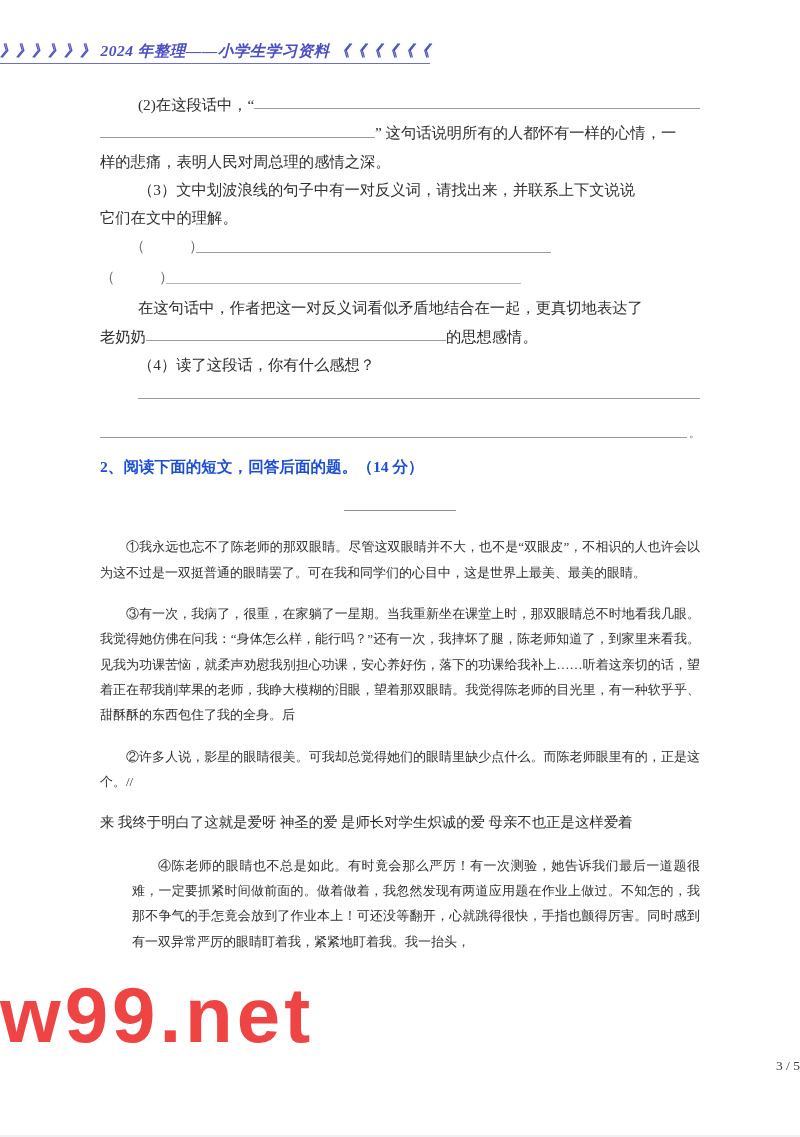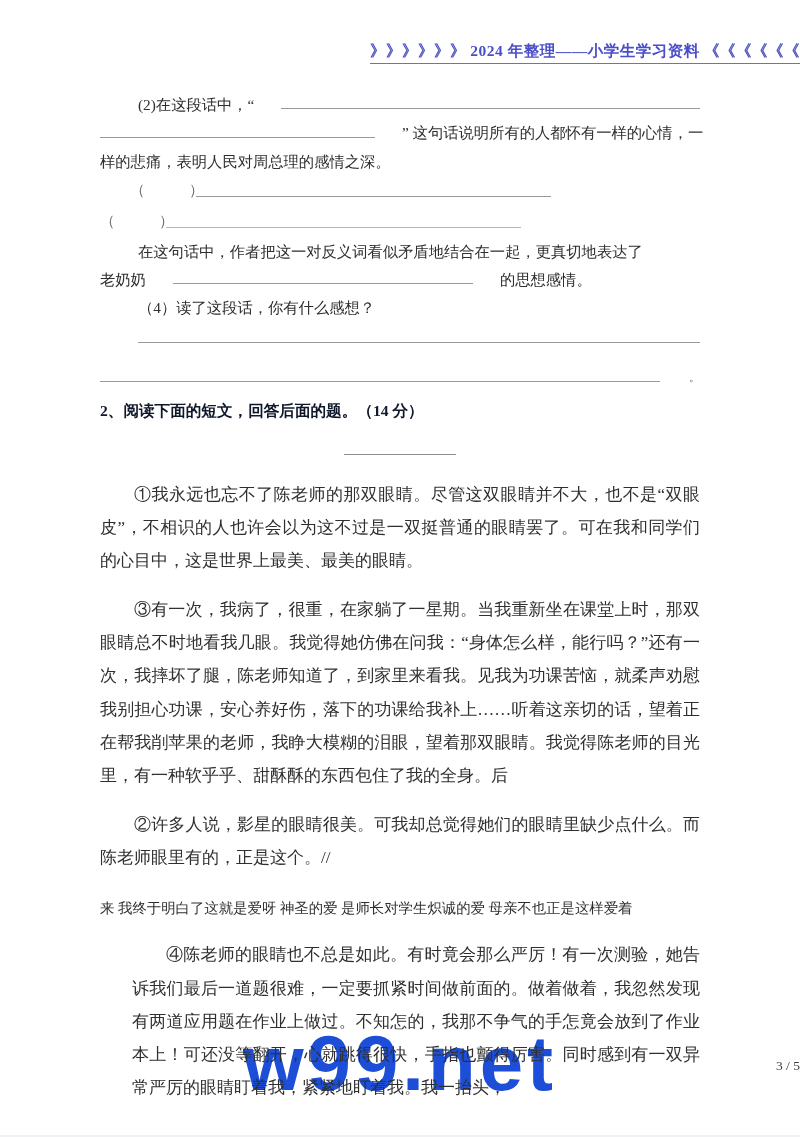--- a/index.html
+++ b/index.html
@@ -25,40 +25,40 @@
     left: 0;
     right: 0;
     bottom: 0;
     height: 2px;
     background: #f1f1f3;
   }
   #watermark {
     position: absolute;
     left: 0;
     right: 0;
-    top: 1018px;
-    text-align: center;
+    top: 970px;
     font-family: "Liberation Sans", sans-serif;
     font-weight: bold;
     font-size: 78px;
     letter-spacing: 4px;
-    color: #1d4ed8;
+    color: #ef4444;
     user-select: none;
     pointer-events: none;
     z-index: 0;
     white-space: nowrap;
   }
   #content {
     position: relative;
     z-index: 2;
     padding: 0;
   }
   .header-band {
     padding-top: 41px;
-    text-align: right;
+    text-align: left;
+    font-style: italic;
   }
   .header-title {
     display: inline-block;
     color: #4a4ec8;
     font-family: "Liberation Serif", serif;
     font-weight: bold;
     font-size: 15.5px;
     letter-spacing: 0.5px;
     border-bottom: 1px solid #6c6fd0;
     padding-bottom: 1px;
@@ -73,21 +73,20 @@
     font-size: 15.3px;
     line-height: 1.0;
     color: #2e2e2e;
     white-space: nowrap;
   }
   .q-row {
     margin-top: 13px;
     display: flex;
     align-items: flex-end;
     white-space: nowrap;
-    gap: 27px;
   }
   .indent2 { padding-left: 38px; }
   .indent1 { padding-left: 30px; }
   .rule {
     border-bottom: 1px solid #9a9a9a;
     height: 0;
     flex: 1 1 auto;
     margin-bottom: 3px;
   }
   .rule.light { border-bottom-color: #b6b6b6; }
@@ -106,37 +105,37 @@
     width: 66px;
     text-align: left;
     color: #6d6d6d;
     font-size: 15px;
   }
   .paren .gap { display: inline-block; width: 44px; }
   .sec-head {
     margin-top: 16px;
     font-weight: bold;
     font-size: 15.6px;
-    color: #0f172a;
+    color: #1d4ed8;
     white-space: nowrap;
   }
   .title-rule-wrap {
     margin-top: 22px;
     text-align: center;
   }
   .title-rule {
     display: inline-block;
     width: 112px;
     border-bottom: 1px solid #8d8d8d;
     height: 0;
     vertical-align: middle;
   }
   .para {
     margin-top: 16px;
-    font-size: 17px;
+    font-size: 13px;
     line-height: 1.95;
     color: #2f2f2f;
     text-align: justify;
     text-justify: inter-character;
   }
   .para.first-line-indent { text-indent: 2em; }
   .para.narrow { padding-left: 32px; font-family: Liberation Serif, serif; }
   .sparse-line {
     font-size: 14.4px;
     line-height: 1.95;
@@ -179,20 +178,26 @@
         <span class="rule"></span>
       </div>
       <div class="q-row">
         <span class="rule fixed-a"></span>
         <span class="line">” 这句话说明所有的人都怀有一样的心情，一</span>
       </div>
       <div class="q-row">
         <span class="line">样的悲痛，表明人民对周总理的感情之深。</span>
       </div>
 
+      <div class="q-row indent2">
+        <span class="line">（3）文中划波浪线的句子中有一对反义词，请找出来，并联系上下文说说</span>
+      </div>
+      <div class="q-row">
+        <span class="line">它们在文中的理解。</span>
+      </div>
 
       <div class="paren-row indent1">
         <span class="paren"><span>（</span><span class="gap"></span><span>）</span></span>
         <span class="rule fixed-b"></span>
       </div>
       <div class="paren-row">
         <span class="paren"><span>（</span><span class="gap"></span><span>）</span></span>
         <span class="rule light fixed-b"></span>
       </div>
 
@@ -219,21 +224,21 @@
       <div class="sec-head">2、阅读下面的短文，回答后面的题。（14 分）</div>
 
       <div class="title-rule-wrap">
         <span class="title-rule"></span>
       </div>
 
       <div class="para first-line-indent">①我永远也忘不了陈老师的那双眼睛。尽管这双眼睛并不大，也不是“双眼皮”，不相识的人也许会以为这不过是一双挺普通的眼睛罢了。可在我和同学们的心目中，这是世界上最美、最美的眼睛。</div>
       <div class="para first-line-indent">③有一次，我病了，很重，在家躺了一星期。当我重新坐在课堂上时，那双眼睛总不时地看我几眼。我觉得她仿佛在问我：“身体怎么样，能行吗？”还有一次，我摔坏了腿，陈老师知道了，到家里来看我。见我为功课苦恼，就柔声劝慰我别担心功课，安心养好伤，落下的功课给我补上……听着这亲切的话，望着正在帮我削苹果的老师，我睁大模糊的泪眼，望着那双眼睛。我觉得陈老师的目光里，有一种软乎乎、甜酥酥的东西包住了我的全身。后</div>
       <div class="para first-line-indent">②许多人说，影星的眼睛很美。可我却总觉得她们的眼睛里缺少点什么。而陈老师眼里有的，正是这个。//</div>
 
-      <div class="sparse-line" style="margin-top:20px;">来  我终于明白了这就是爱呀  神圣的爱  是师长对学生炽诚的爱   母亲不也正是这样爱着</div>
+      <div class="sparse-line" style="margin-top:14px;">来  我终于明白了这就是爱呀  神圣的爱  是师长对学生炽诚的爱   母亲不也正是这样爱着</div>
 
       <div class="para first-line-indent narrow">④陈老师的眼睛也不总是如此。有时竟会那么严厉！有一次测验，她告诉我们最后一道题很难，一定要抓紧时间做前面的。做着做着，我忽然发现有两道应用题在作业上做过。不知怎的，我那不争气的手怎竟会放到了作业本上！可还没等翻开，心就跳得很快，手指也颤得厉害。同时感到有一双异常严厉的眼睛盯着我，紧紧地盯着我。我一抬头，</div>
 
     </div>
   </div>
 
   <div class="footer">3 / 5</div>
   <div id="scan-edge"></div>
 </div>
 

